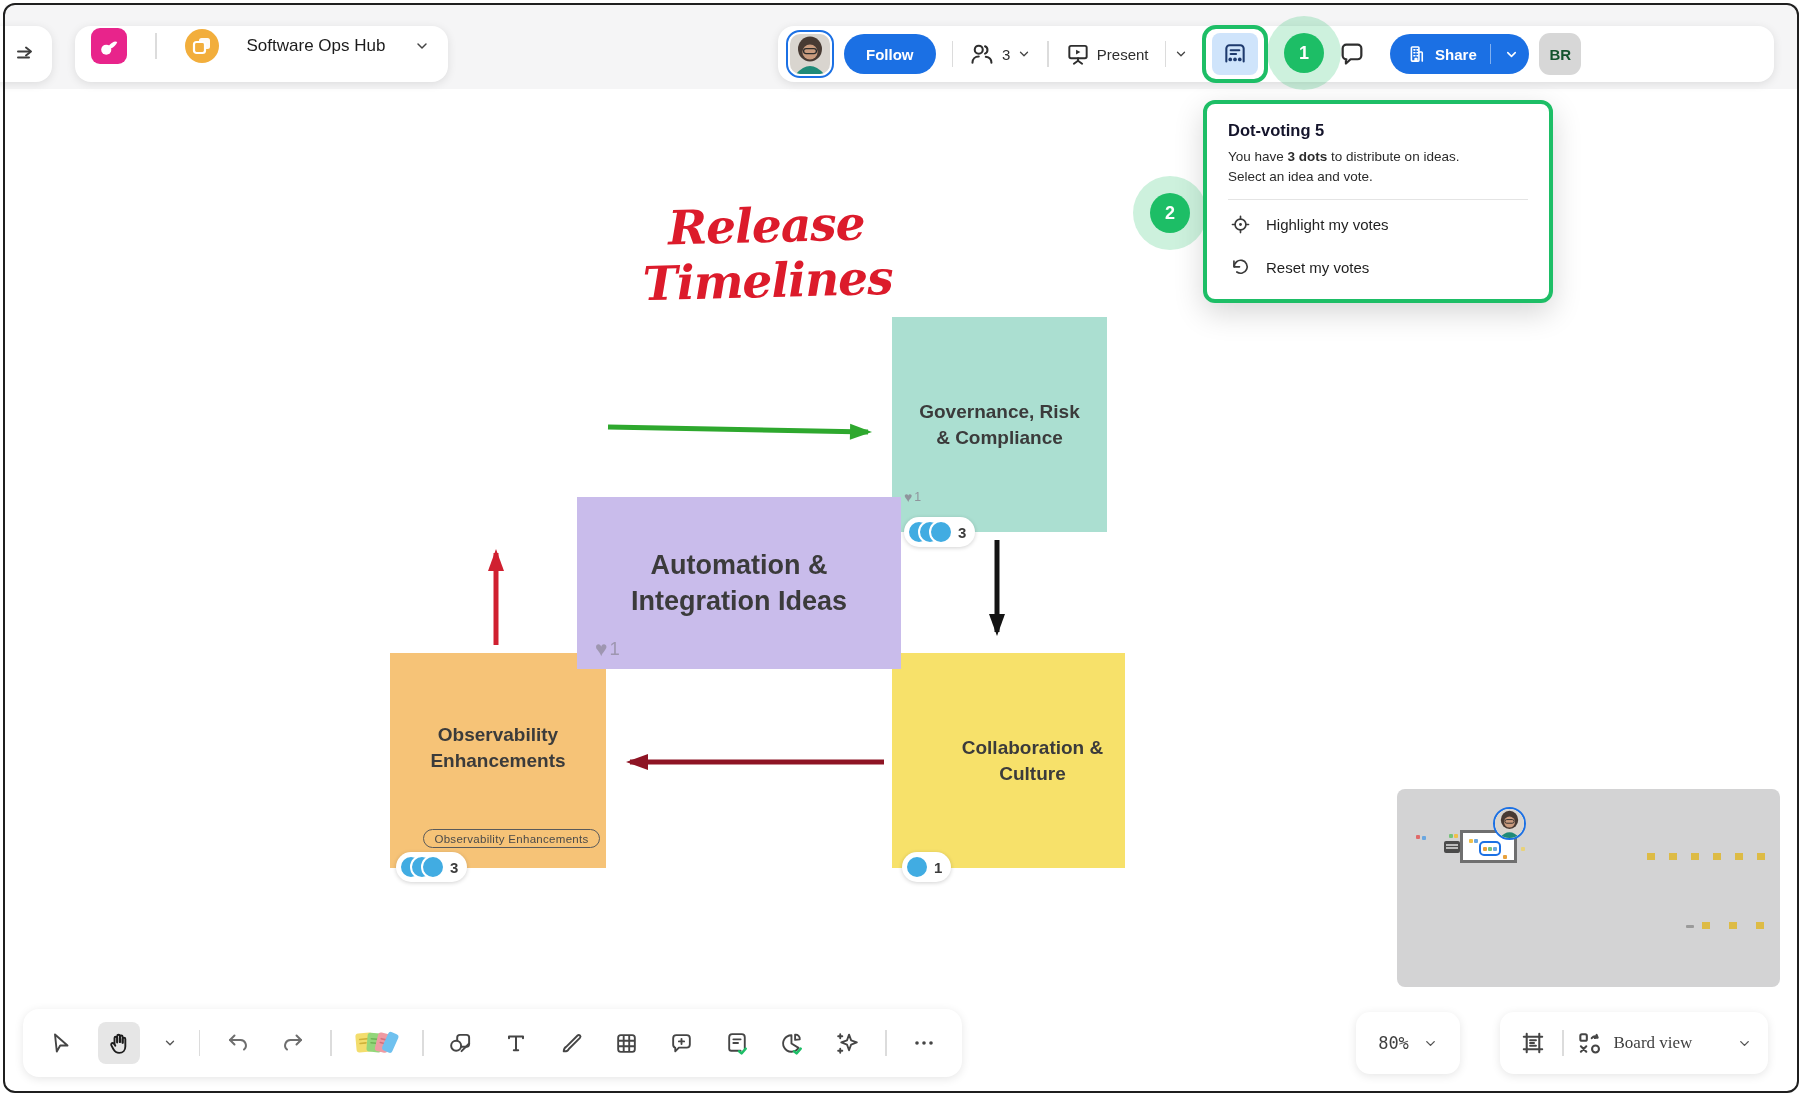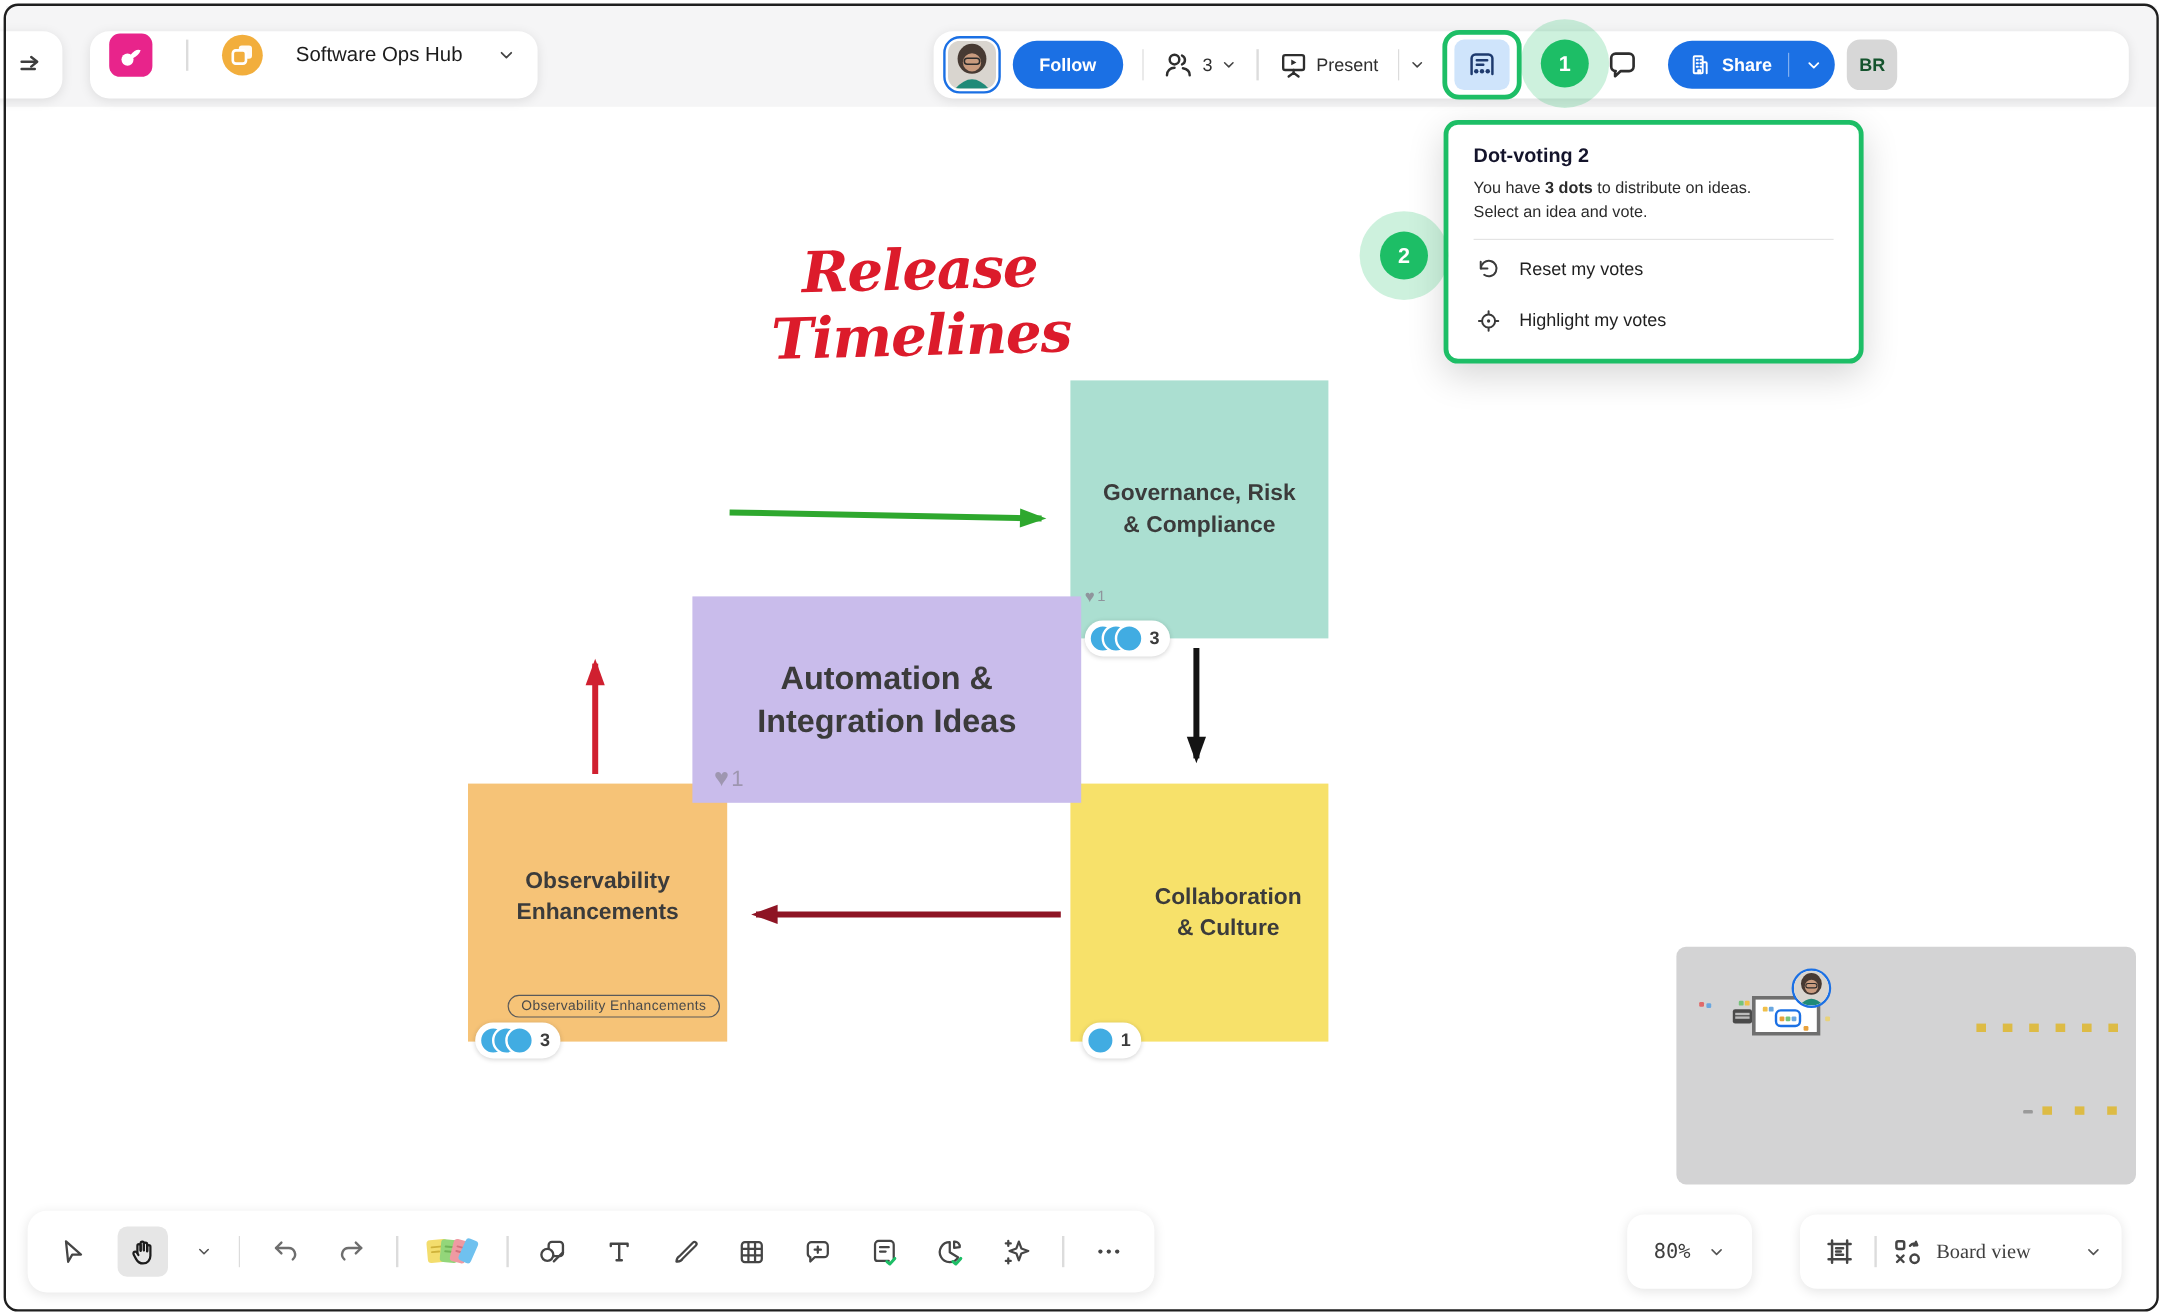--- a/index.html
+++ b/index.html
@@ -48,21 +48,21 @@
 
   
   .board-title-script { position:absolute; left:571px; top:198px; width:392px; text-align:center; font-family:"DejaVu Serif", serif; font-style:italic; font-weight:700; font-size:47px; color:#DC1B2B; transform:rotate(-1.5deg); z-index:2; letter-spacing:-1px; }
   .note { position:absolute; display:flex; align-items:center; justify-content:center; text-align:center; font-weight:700; color:#3b3b3b; z-index:2; }
   .note-label { padding:0 20px; font-size:19px; line-height:1.35; }
   .note-green  { left:390px; top:317px; width:216px; height:216px; background:#C5E78C; }
   .note-teal   { left:892px; top:317px; width:215px; height:215px; background:#ABDFD1; }
   .note-purple { left:577px; top:497px; width:324px; height:172px; background:#C9BCEB; z-index:3; }
   .note-purple .note-label { font-size:27px; padding:0 28px; }
   .note-orange { left:390px; top:653px; width:216px; height:215px; background:#F6C377; }
-  .note-yellow { left:892px; top:653px; width:215px; height:215px; background:#F7E16A;padding-left:48px; }
+  .note-yellow { left:892px; top:653px; width:233px; height:215px; background:#F7E16A;padding-left:48px; }
 
   .heart { position:absolute; font-weight:400; color:#8f949c; display:flex; align-items:center; gap:2px; }
   .heart-teal { left:12px; top:172px; font-size:14px; }
   .heart-purple { left:18px; bottom:8px; font-size:21px; color:#9e96b0; }
   .heart .cnt { font-size:0.88em; }
 
   .vote-pill { position:absolute; height:30px; background:#fff; border-radius:15px; display:flex; align-items:center; padding:0 9px 0 3px; box-shadow:0 1px 4px rgba(0,0,0,0.18); z-index:4; }
   .vote-dot { width:24px; height:24px; border-radius:50%; background:#41ACE2; border:2px solid #fff; flex:0 0 auto; }
   .vote-dot + .vote-dot { margin-left:-13px; }
   .vote-cnt { font-size:15px; font-weight:700; color:#3c3c3c; margin-left:5px; }
@@ -292,41 +292,41 @@
           </svg>
       </span>
     </button>
     <span class="initials">BR</span>
   </div>
 
   <div class="step-badge badge-1">1</div>
   <div class="step-badge badge-2">2</div>
 
   <div class="panel">
-    <h3>Dot-voting 2</h3>
+    <h3>Dot-voting 5</h3>
     <p><span>You have </span><b>3 dots</b><span> to distribute on ideas.</span><br><span>Select an idea and vote.</span></p>
     <hr>
-    <div class="panel-item">
-      <span class="ic">
-        <svg width="21" height="21" viewBox="0 0 24 24" stroke="#3a3a3a" stroke-width="1.9" fill="none" stroke-linecap="round" stroke-linejoin="round">
-            <path d="M4.8 11.2a7.4 7.4 0 113 5.9"></path>
-            <path d="M4.5 4.8v6.4h6.4"></path>
-          </svg>
-      </span>
-      <span>Reset my votes</span>
-    </div>
     <div class="panel-item">
       <span class="ic">
         <svg width="21" height="21" viewBox="0 0 24 24" stroke="#3a3a3a" stroke-width="1.9" fill="none" stroke-linecap="round">
             <circle cx="12" cy="12" r="6.2"></circle>
             <circle cx="12" cy="12" r="1.6" fill="#3a3a3a" stroke="none"></circle>
             <path d="M12 2.8v2.6M12 18.6v2.6M2.8 12h2.6M18.6 12h2.6"></path>
           </svg>
       </span>
       <span>Highlight my votes</span>
+    </div>
+    <div class="panel-item">
+      <span class="ic">
+        <svg width="21" height="21" viewBox="0 0 24 24" stroke="#3a3a3a" stroke-width="1.9" fill="none" stroke-linecap="round" stroke-linejoin="round">
+            <path d="M4.8 11.2a7.4 7.4 0 113 5.9"></path>
+            <path d="M4.5 4.8v6.4h6.4"></path>
+          </svg>
+      </span>
+      <span>Reset my votes</span>
     </div>
   </div>
 
   <div class="card toolbar">
     <span class="tool">
       <svg width="24" height="24" viewBox="0 0 24 24" stroke="#454545" stroke-width="1.9" fill="none" stroke-linejoin="round">
           <path d="M6 3.5l12.5 11h-7.3l-3.4 6z"></path>
         </svg>
     </span>
     <span class="tool selected">

